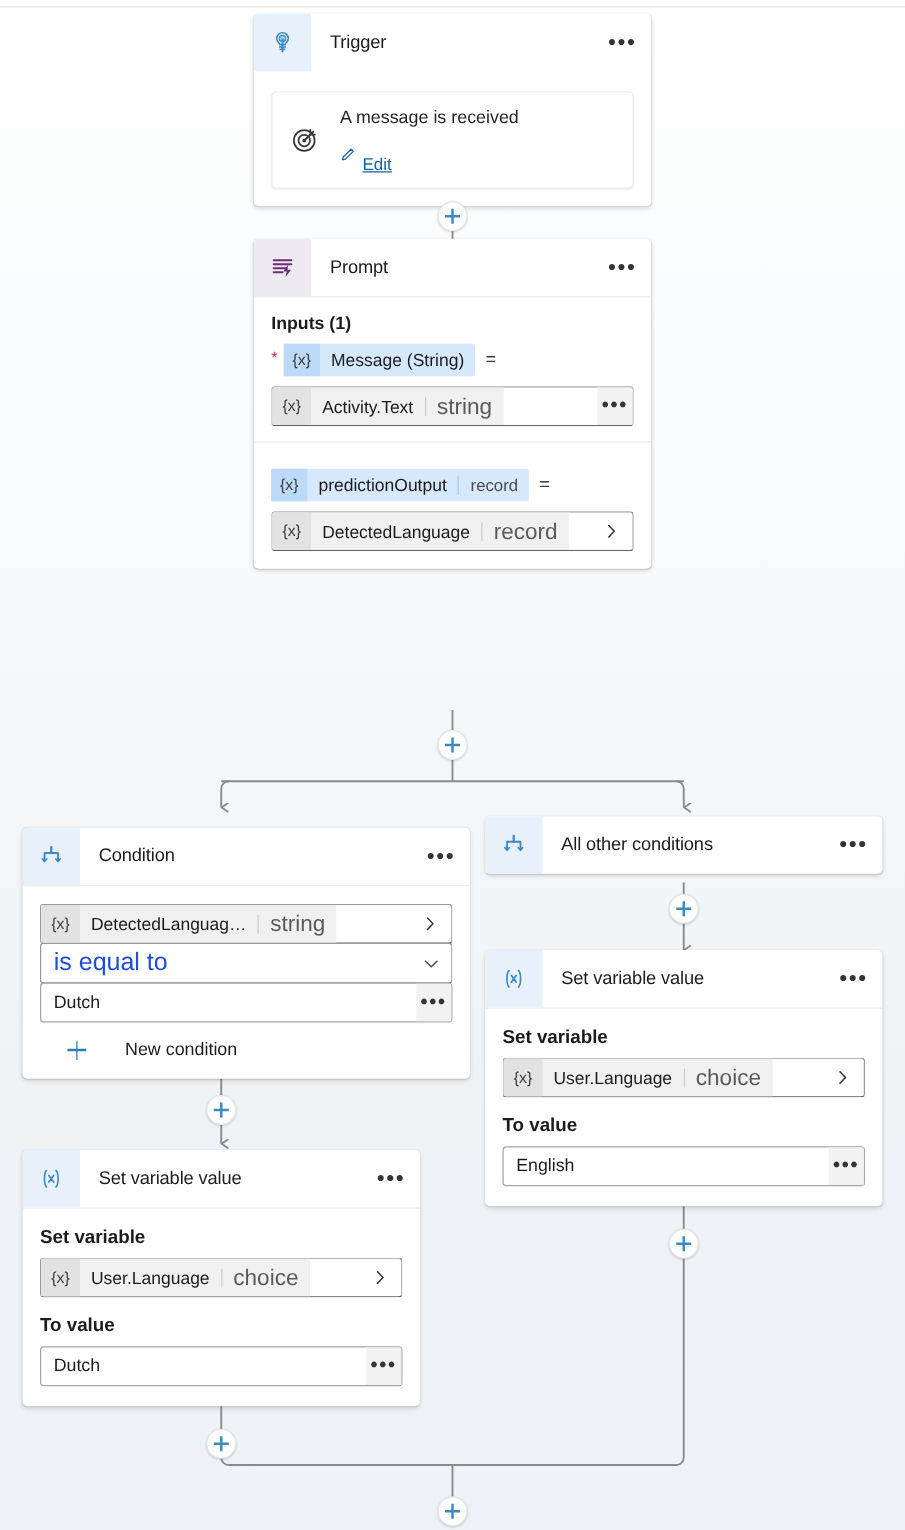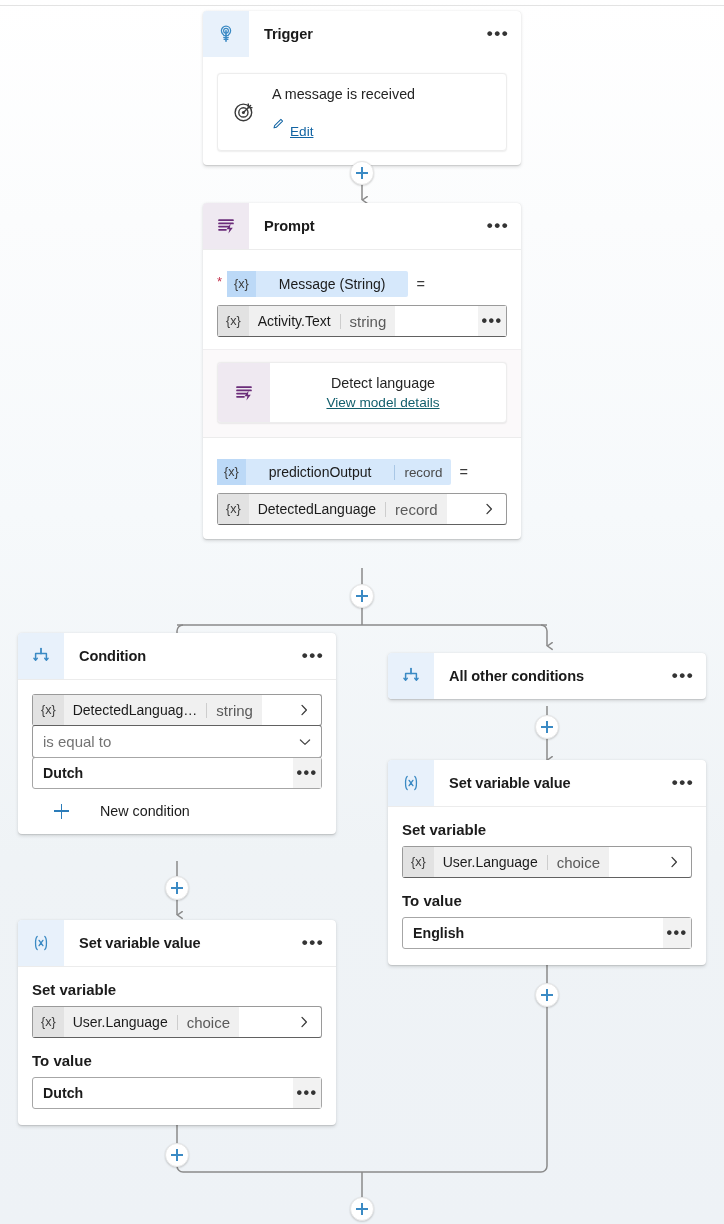--- a/index.html
+++ b/index.html
@@ -35,21 +35,21 @@
     box-shadow:0 1.6px 3.6px rgba(0,0,0,.13), 0 0.3px 0.9px rgba(0,0,0,.10);
     z-index:3;overflow:hidden;
   }
   .nhead{display:flex;align-items:stretch;height:46px;position:relative;}
   .nicon{
     width:46px;min-width:46px;display:flex;align-items:center;justify-content:center;
   }
   .nicon.blue{background:#e8f1fb;}
   .nicon.purple{background:#efe9f1;}
   .ntitle{
-    flex:1;display:flex;align-items:center;font-size:14.6px;font-weight:700;
+    flex:1;display:flex;align-items:center;font-size:14.6px;font-weight:400;
     letter-spacing:-0.1px;color:#1b1b1b;padding-left:15px;
   }
   .dots{
     position:absolute;right:10px;top:50%;transform:translateY(-50%);
     width:26px;height:24px;display:flex;align-items:center;justify-content:center;
     color:#343434;font-size:17px;letter-spacing:1.6px;line-height:8px;cursor:pointer;
     font-weight:700;
   }
   .nbody{padding:0 14px 14px 14px;}
   .sectdiv{height:1px;background:#ececec;}
@@ -69,47 +69,47 @@
 
   
   .seclabel{font-size:14.2px;font-weight:700;color:#1b1b1b;display:flex;align-items:center;gap:6px;}
   .fieldlabel{font-size:15px;font-weight:700;color:#1b1b1b;}
 
   
   .tokrow{display:flex;align-items:center;gap:5px;}
   .req{color:#c4314b;font-size:13px;line-height:1;position:relative;top:-3px;}
   .tokpill{display:inline-flex;align-items:center;background:#d6e8fb;border-radius:2px;height:26px;}
   .tokpill .xb{background:#bcd9f7;height:26px;display:flex;align-items:center;padding:0 7px;font-size:12.6px;color:#3a3a3a;}
-  .tokpill .tname{padding:0 23px;font-size:14px;color:#1b1b1b;}
+  .tokpill .tname{padding:0 9px;font-size:14px;color:#1b1b1b;}
   .tokpill .tsep{width:1px;height:15px;background:#a9c7e6;}
   .tokpill .ttype{padding:0 9px;font-size:13.4px;color:#4a4a4a;}
   .eqs{font-size:14.5px;color:#3b3b3b;padding-left:3px;}
 
   
   .field{
     position:relative;display:flex;align-items:center;height:32px;
     background:#fff;border:1px solid #9a9a9a;border-bottom:1.6px solid #616161;border-radius:3px;
   }
   .field.noline{border:1px solid #a6a6a6;border-bottom:1px solid #a6a6a6;}
   .field .gpill{display:inline-flex;align-items:center;background:#f0f0f0;height:100%;border-radius:2px 0 0 2px;}
   .field .gx{background:#e2e2e2;height:100%;display:flex;align-items:center;padding:0 8px;font-size:12.6px;color:#3a3a3a;}
   .field .gname{padding:0 9px;font-size:14px;color:#1b1b1b;white-space:nowrap;}
   .field .gsep{width:1px;height:15px;background:#cdcdcd;}
-  .field .gtype{padding:0 9px;font-size:15px;color:#5a5a5a;}
-  .field .plain{padding-left:10px;font-size:14.2px;color:#1b1b1b;font-weight:bold;}
+  .field .gtype{padding:0 9px;font-size:18px;color:#5a5a5a;}
+  .field .plain{padding-left:10px;font-size:14.2px;color:#1b1b1b;}
   .field .fdots{
     margin-left:auto;width:28px;height:100%;display:flex;align-items:center;justify-content:center;
     background:#f2f2f2;color:#343434;font-size:16px;letter-spacing:1.4px;line-height:6px;font-weight:700;cursor:pointer;
   }
   .field .fchev{margin-left:auto;padding-right:10px;display:flex;align-items:center;cursor:pointer;}
 
   .select{
     display:flex;align-items:center;height:33px;background:#fff;
     border:1px solid #9a9a9a;border-bottom:1.6px solid #616161;border-radius:3px;
-    padding-left:10px;font-size:15px;color:#737373;
+    padding-left:10px;font-size:20px;color:#1d4ed8;
   }
   .select .schev{margin-left:auto;padding-right:9px;display:flex;align-items:center;}
 
   .newcond{display:flex;align-items:center;gap:9px;cursor:pointer;padding-top:4px;}
   .newcond .pl{position:relative;width:15px;height:15px;}
   .newcond .pl:before,.newcond .pl:after{content:"";position:absolute;background:#2b7cb9;}
   .newcond .pl:before{left:0;top:6.6px;width:15px;height:1.8px;}
   .newcond .pl:after{top:0;left:6.6px;height:15px;width:1.8px;}
   .newcond span{font-size:14.3px;color:#1b1b1b;margin-left:22px;}
 
@@ -185,78 +185,60 @@
             <svg width="13" height="13" viewBox="0 0 14 14">
               <path d="M2.2 11.7 L2.8 9.3 L9.6 2.6 L11.4 4.4 L4.6 11.1 L2.2 11.7z" fill="none" stroke="#1264a3" stroke-width="1.1" stroke-linejoin="round"></path>
             </svg>
             <span class="editlink">Edit</span>
           </div>
         </div>
       </div>
     </div>
   </div>
 
-  <div class="node" style="left:203px;top:203px;width:318px;text-align:center;">
+  <div class="node" style="left:203px;top:191px;width:318px;">
     <div class="nhead">
       <div class="nicon purple">
         <svg width="22" height="22" viewBox="0 0 22 22">
           <g stroke="#6b2d7a" stroke-width="1.7" stroke-linecap="round">
             <path d="M4 5.2 h14"></path>
               <path d="M4 8.4 h14"></path>
               <path d="M4 11.6 h10"></path>
               <path d="M4 14.8 h7"></path>
           </g>
           <path d="M15.6 8.6 L11.6 14.2 L14.4 14.2 L13.4 18.6 L17.8 12.8 L14.9 12.8 z" fill="#6b2d7a"></path>
         </svg>
       </div>
       <div class="ntitle">Prompt</div>
       <div class="dots">•••</div>
     </div>
 
     <div class="sectdiv"></div>
 
     <div class="nbody" style="padding-top:13px;padding-bottom:12px;">
+      <div class="seclabel">Inputs (1)</div>
       <div class="tokrow" style="margin-top:8px;">
         <span class="req">*</span>
         <span class="tokpill">
           <span class="xb">{x}</span>
           <span class="tname">Message (String)</span>
         </span>
         <span class="eqs">=</span>
       </div>
       <div class="field" style="margin-top:8px;">
         <span class="gpill">
           <span class="gx">{x}</span>
           <span class="gname">Activity.Text</span>
           <span class="gsep"></span>
           <span class="gtype">string</span>
         </span>
         <span class="fdots">•••</span>
       </div>
     </div>
 
-    <div style="background:#fbf9fa;padding:12px 14px 14px 14px;border-top:1px solid #f0eef0;">
-      <div class="subcard">
-        <div class="subicon tint">
-          <svg width="22" height="22" viewBox="0 0 22 22">
-            <g stroke="#6b2d7a" stroke-width="1.7" stroke-linecap="round">
-              <path d="M4 5.2 h14"></path>
-                <path d="M4 8.4 h14"></path>
-                <path d="M4 11.6 h10"></path>
-                <path d="M4 14.8 h7"></path>
-            </g>
-            <path d="M15.6 8.6 L11.6 14.2 L14.4 14.2 L13.4 18.6 L17.8 12.8 L14.9 12.8 z" fill="#6b2d7a"></path>
-          </svg>
-        </div>
-        <div class="subtext">
-          <div class="subtitle">Detect language</div>
-          <span class="sublink">View model details</span>
-        </div>
-      </div>
-    </div>
 
     <div class="sectdiv"></div>
 
     <div class="nbody" style="padding-top:13px;padding-bottom:14px;">
       <div class="tokrow" style="margin-top:8px;">
         <span class="tokpill">
           <span class="xb">{x}</span>
           <span class="tname">predictionOutput</span>
           <span class="tsep"></span>
           <span class="ttype">record</span>
@@ -272,21 +254,21 @@
         </span>
         <span class="fchev">
           <svg width="14" height="14" viewBox="0 0 14 14">
             <path d="M5 2.4 L9.4 7 L5 11.6" fill="none" stroke="#3a3a3a" stroke-width="1.3" stroke-linecap="round" stroke-linejoin="round"></path>
           </svg>
         </span>
       </div>
     </div>
   </div>
 
-  <div class="node" style="left:18px;top:633px;width:318px;">
+  <div class="node" style="left:18px;top:662px;width:358px;">
     <div class="nhead">
       <div class="nicon blue">
         <svg width="20" height="20" viewBox="0 0 20 20">
           <path d="M10 2.6 L10 7.4" stroke="#3b8ac4" stroke-width="1.8" stroke-linecap="round"></path>
           <path d="M4.6 13.6 L4.6 7.4 L15.4 7.4 L15.4 13.6" fill="none" stroke="#3b8ac4" stroke-width="1.5" stroke-linejoin="round"></path>
           <path d="M2.9 12.2 L4.6 14.2 L6.3 12.2" fill="none" stroke="#3b8ac4" stroke-width="1.4" stroke-linecap="round" stroke-linejoin="round"></path>
           <path d="M13.7 12.2 L15.4 14.2 L17.1 12.2" fill="none" stroke="#3b8ac4" stroke-width="1.4" stroke-linecap="round" stroke-linejoin="round"></path>
         </svg>
       </div>
       <div class="ntitle">Condition</div>

